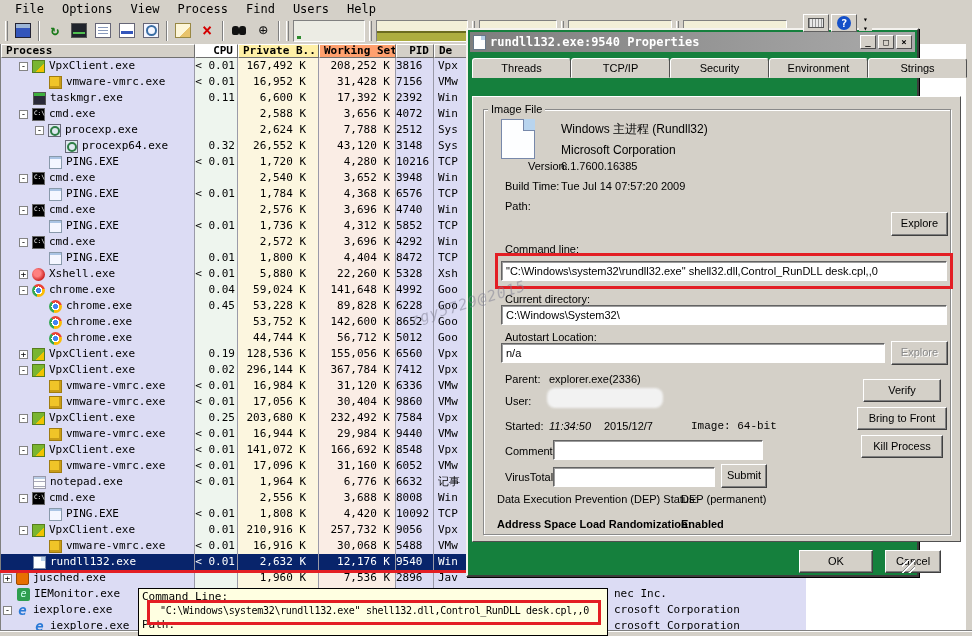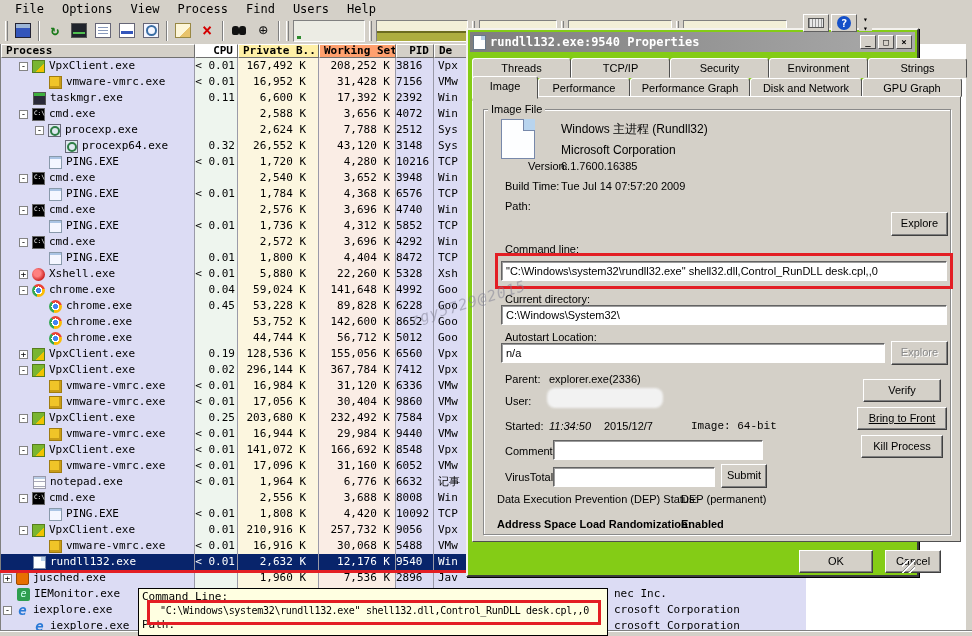--- a/index.html
+++ b/index.html
@@ -82,21 +82,21 @@
   .i-iemon::after { content:"e"; }
   .i-ie { color:#2979d6; font-weight:bold; font-style:italic; font-size:14px; line-height:12px; text-align:center; }
   .i-ie::after { content:"e"; }
 
   
   .red-underline { position:absolute; left:0; top:570px; width:466px; height:3px; background:#e31e24; z-index:20; }
   .watermark { position:absolute; left:408px; top:294px; z-index:60; transform:rotate(-17deg); color:rgba(125,125,145,.5); font-size:15px; font-style:italic; letter-spacing:1px; pointer-events:none; }
   .bottom-strip { position:absolute; left:0; top:630px; width:972px; height:6px; background:#D4D0C8; border-top:1px solid #808080; box-shadow:inset 0 1px 0 #fff; z-index:10; }
 
   
-  .dialog { position:absolute; left:466px; top:28px; width:453px; height:549px; background:#84cc16; border:2px solid; border-color:#f4f2ee #3c3c3c #3c3c3c #f4f2ee; box-shadow:1px 1px 0 #000; z-index:30; font-family:"Liberation Sans", sans-serif; }
+  .dialog { position:absolute; left:466px; top:28px; width:453px; height:549px; background:#15803d; border:2px solid; border-color:#f4f2ee #3c3c3c #3c3c3c #f4f2ee; box-shadow:1px 1px 0 #000; z-index:30; font-family:"Liberation Sans", sans-serif; }
   .dtitle { position:absolute; left:2px; top:2px; right:2px; height:20px; background:linear-gradient(90deg,#7e7e7e,#aaa); display:flex; align-items:center; padding:0 3px; }
   .dtitle-icon { width:13px; height:15px; background:#fdfeff; border:1px solid #678; position:relative; margin-right:4px; flex:none; }
   .dtitle-icon::after { content:""; position:absolute; right:0; top:0; width:4px; height:4px; background:#b8d0e8; }
   .dtitle-text { color:#fff; font-weight:bold; font-size:12px; font-family:"DejaVu Sans Mono", monospace; flex:1; }
   .dbtns { display:flex; gap:2px; }
   .dbtn { width:16px; height:14px; background:#D4D0C8; border:1px solid; border-color:#fff #505050 #505050 #fff; font-size:9px; line-height:12px; text-align:center; font-weight:bold; font-family:"DejaVu Sans Mono",monospace; }
   .tabrow { position:absolute; left:4px; display:flex; }
   .tabrow.back { top:28px; height:20px; }
   .tabrow.front { top:48px; height:19px; }
   .tab { border:1px solid; border-color:#fff #505050 transparent #fff; border-radius:3px 3px 0 0; background:#D4D0C8; text-align:center; font-size:11px; padding-top:3px; overflow:hidden; white-space:nowrap; }
@@ -685,27 +685,20 @@
       <span class="dbtn">□</span>
       <span class="dbtn">×</span>
     </span>
   </div>
   <div class="tabrow back" id="tabsback">
       <div class="tab" style="width: 99px;">Threads</div>
       <div class="tab" style="width: 99px;">TCP/IP</div>
       <div class="tab" style="width: 99px;">Security</div>
       <div class="tab" style="width: 99px;">Environment</div>
       <div class="tab" style="width: 99px;">Strings</div>
-    </div>
-  <div class="tabrow front" id="tabsfront">
-      <div class="tab active" style="width: 66px;">Image</div>
-      <div class="tab" style="width: 92px;">Performance</div>
-      <div class="tab" style="width: 120px;">Performance Graph</div>
-      <div class="tab" style="width: 112px;">Disk and Network</div>
-      <div class="tab" style="width: 100px;">GPU Graph</div>
     </div>
 
   <div class="dpage">
     <div class="groupbox">
       <div class="legend" style="top:-7px; left:4px;">Image File</div>
     </div>
     <div class="docicon"></div>
     <div class="lab" style="left:88px; top:24px; font-size:12px;">Windows 主进程 (Rundll32)</div>
     <div class="lab" style="left:88px; top:46px; font-size:12px;">Microsoft Corporation</div>
     <div class="lab" style="left:32px; top:63px;margin-left:23px;">Version:</div>
@@ -737,21 +730,21 @@
     <div class="pbtn" style="left:248px; top:367px; width:46px; height:24px;">Submit</div>
     <div class="lab" style="left:24px; top:396px;">
       <span>Data Execution Prevention (DEP) Status:</span>
       <span style="position:absolute; left:184px;">DEP (permanent)</span>
     </div>
     <div class="lab" style="left:24px; top:421px;font-weight:bold;">
       <span>Address Space Load Randomization:</span>
       <span style="position:absolute; left:184px;">Enabled</span>
     </div>
     <div class="pbtn" style="left:390px; top:282px; width:78px; height:23px;">Verify</div>
-    <div class="pbtn" style="left:384px; top:310px; width:90px; height:23px;text-decoration:underline;">Bring to Front</div>
+    <div class="pbtn" style="left:384px; top:310px; width:90px; height:23px;">Bring to Front</div>
     <div class="pbtn" style="left:388px; top:338px; width:82px; height:23px;">Kill Process</div>
   </div>
 
   <div class="pbtn" style="left:331px; top:520px; width:74px; height:23px;">OK</div>
   <div class="pbtn" style="left:417px; top:520px; width:56px; height:23px;">Cancel</div>
   <div class="grip"></div>
 </div>
 
 <div class="tooltip">
   <div>Command Line:</div>

